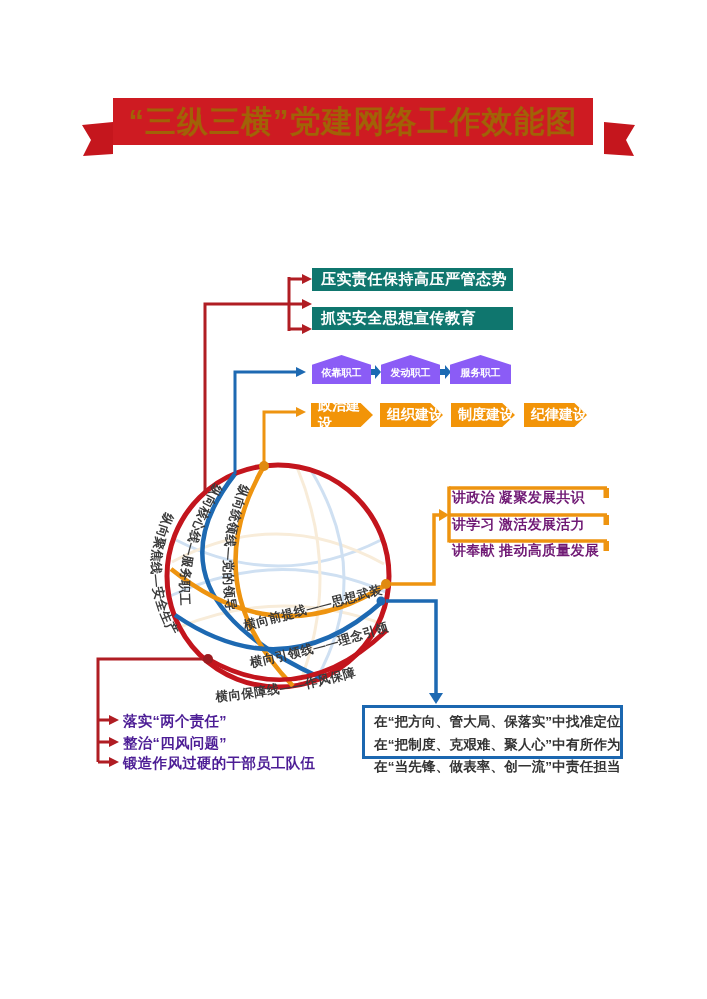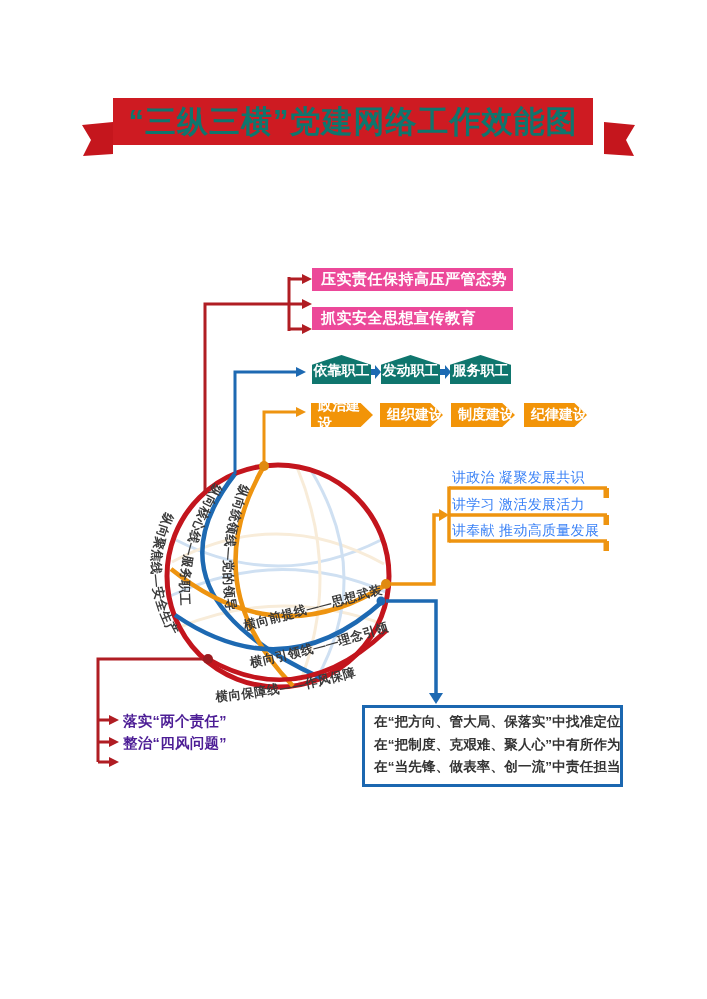--- a/index.html
+++ b/index.html
@@ -3,47 +3,47 @@
 <meta charset="utf-8">
 <style>
   html,body{margin:0;padding:0;background:#ffffff;}
   .canvas{position:relative;width:707px;height:999px;background:#fff;overflow:hidden;
           font-family:"Liberation Sans","DejaVu Sans",sans-serif;}
   .abs{position:absolute;}
   svg text{font-family:"Liberation Sans","DejaVu Sans",sans-serif;}
 
   
   .ribbon-title{left:113px;top:98px;width:480px;height:47px;display:flex;align-items:center;
-    justify-content:center;color:#0f766e;font-size:31px;font-weight:bold;letter-spacing:1px;}
+    justify-content:center;color:#a16207;font-size:31px;font-weight:bold;letter-spacing:1px;}
 
   
-  .redbox{left:312px;width:201px;height:23px;background:#ec4899;color:#fff;font-size:15px;
+  .redbox{left:312px;width:201px;height:23px;background:#0f766e;color:#fff;font-size:15px;
     font-weight:bold;display:flex;align-items:center;padding-left:9px;box-sizing:border-box;
     letter-spacing:0.5px;}
 
   
-  .pent{top:355px;width:59px;height:29px;background:#0f766e;color:#fff;font-size:14px;
+  .pent{top:355px;width:59px;height:29px;background:#8b5cf6;color:#fff;font-size:10px;
     font-weight:bold;clip-path:polygon(0 34%,50% 0,100% 34%,100% 100%,0 100%);
     display:flex;align-items:flex-end;justify-content:center;padding-bottom:4px;box-sizing:border-box;}
 
   
   .chev{top:403px;height:24px;background:#f29408;color:#fff;font-size:14px;font-weight:bold;
     clip-path:polygon(0 0,80% 0,100% 50%,80% 100%,0 100%);display:flex;align-items:center;
     padding-left:7px;box-sizing:border-box;}
 
   
-  .jrow{left:452px;width:170px;height:18px;color:#3b82f6;font-size:14px;font-weight:400;
-    letter-spacing:0.3px;white-space:nowrap;}
+  .jrow{left:452px;width:170px;height:18px;color:#701a75;font-size:14px;font-weight:700;
+    letter-spacing:0.3px;white-space:nowrap;margin-top:20px;}
 
   
   .rrow{left:123px;width:220px;height:18px;color:#4c1d95;font-size:14.5px;font-weight:600;
     letter-spacing:0.3px;white-space:nowrap;}
 
   
-  .bluebox{left:362px;top:705px;width:261px;height:82px;border:3px solid #1b67b0;
+  .bluebox{left:362px;top:705px;width:261px;height:54px;border:3px solid #1b67b0;
     box-sizing:border-box;background:#fff;padding:3px 0 0 9px;}
   .bluebox p{margin:0;font-size:13.5px;line-height:22.5px;color:#333;font-weight:600;
     letter-spacing:0.2px;white-space:nowrap;}
 </style>
 </head>
 <body>
 
 <div class="canvas">
 
   <svg class="abs" style="left:0;top:0" width="707" height="999" viewBox="0 0 707 999">
@@ -152,20 +152,21 @@
   <div class="abs chev" style="left:380px;width:63px">组织建设</div>
   <div class="abs chev" style="left:451px;width:64px">制度建设</div>
   <div class="abs chev" style="left:524px;width:63px">纪律建设</div>
 
   <div class="abs jrow" style="top:469px">讲政治 凝聚发展共识</div>
   <div class="abs jrow" style="top:496px">讲学习 激活发展活力</div>
   <div class="abs jrow" style="top:522px">讲奉献 推动高质量发展</div>
 
   <div class="abs rrow" style="top:712px">落实“两个责任”</div>
   <div class="abs rrow" style="top:734px">整治“四风问题”</div>
+  <div class="abs rrow" style="top:754px">锻造作风过硬的干部员工队伍</div>
 
   <div class="abs bluebox">
     <p>在“把方向、管大局、保落实”中找准定位</p>
     <p>在“把制度、克艰难、聚人心”中有所作为</p>
     <p>在“当先锋、做表率、创一流”中责任担当</p>
   </div>
 
 </div>
 
 </body></html>

